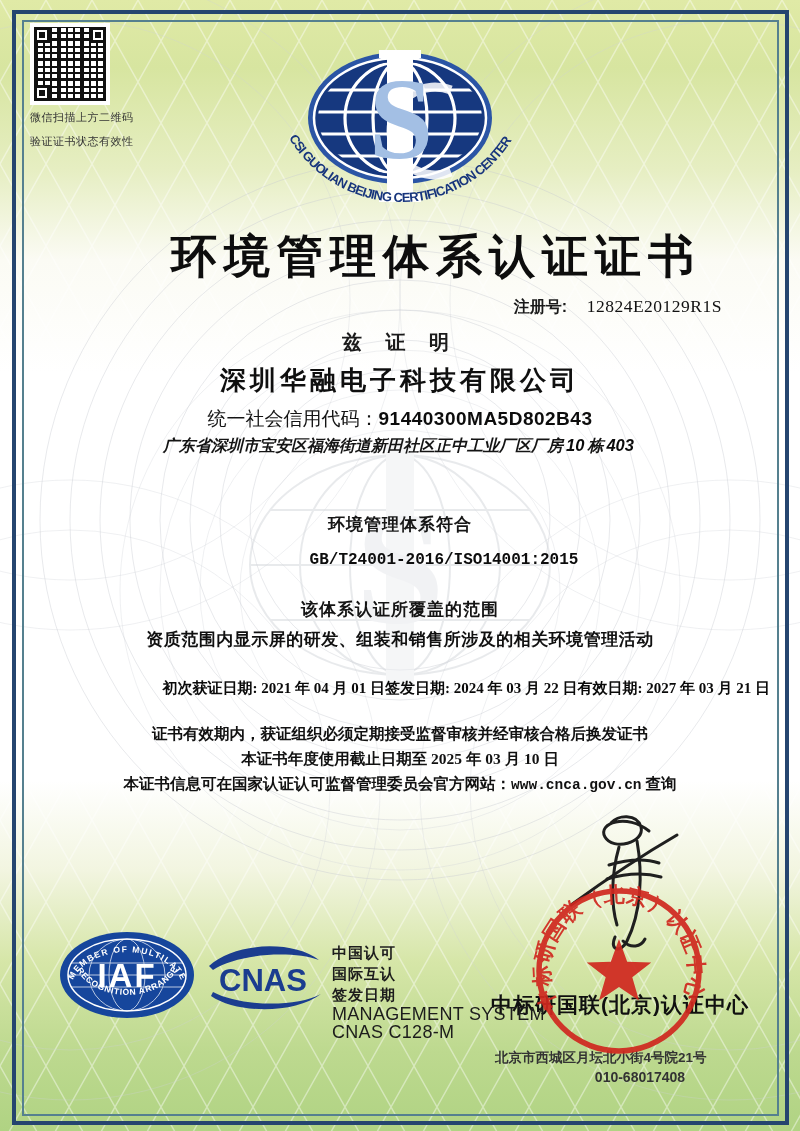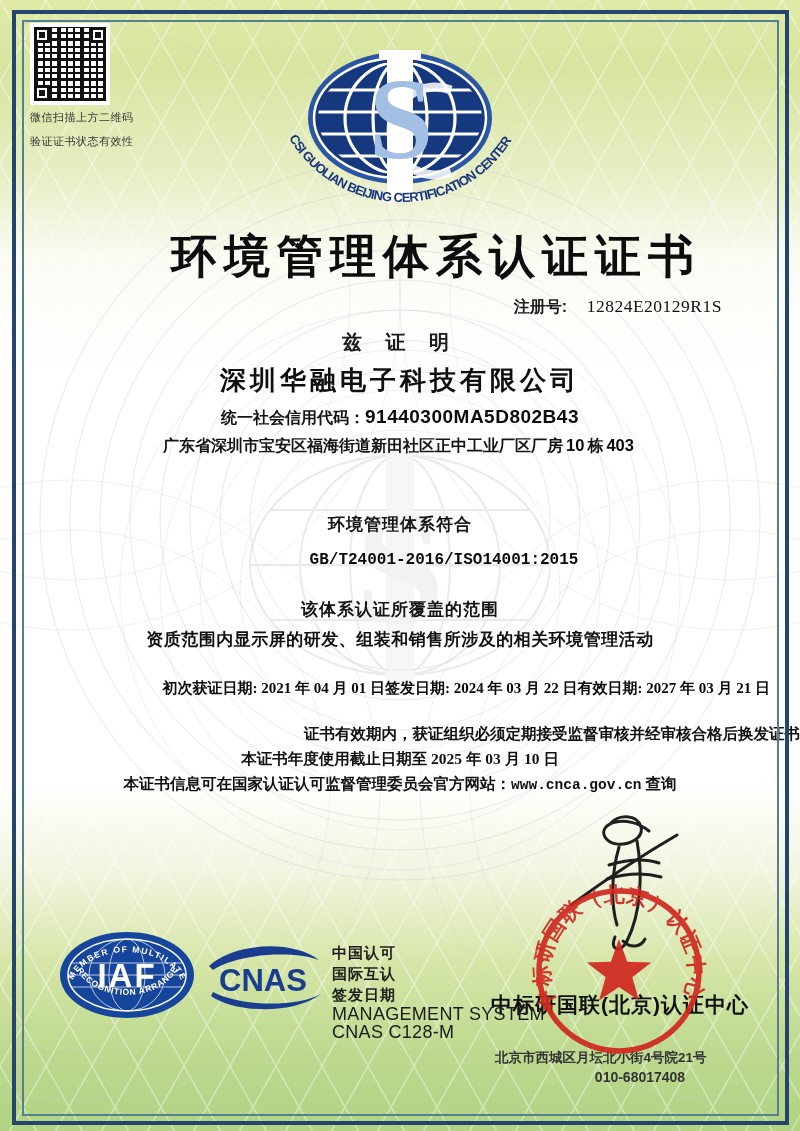--- a/index.html
+++ b/index.html
@@ -27,32 +27,32 @@
   
   .logo{left:281px;top:46px;z-index:2;}
   .title{top:226px;font-size:46px;font-weight:700;letter-spacing:7px;color:#0d0d0d;z-index:2;margin-left:36px;}
   .reg{right:78px;top:296px;white-space:nowrap;z-index:2;}
   .reg-label{font-size:16px;font-weight:700;color:#1a1a1a;}
   .reg-num{font-family:"Liberation Serif",serif;font-size:17.5px;color:#111;letter-spacing:.5px;margin-left:15px;}
   
   .certify{top:329px;font-size:20px;font-weight:600;letter-spacing:9px;color:#1a1a1a;z-index:2;}
   .company{top:363px;font-size:26px;font-weight:600;letter-spacing:4px;color:#0f0f0f;z-index:2;}
   .credit{top:406px;z-index:2;}
-  .credit-label{font-family:"Liberation Serif",serif;font-size:16px;font-weight:700;color:#141414;}
+  .credit-label{font-family:"Liberation Serif",serif;font-size:19px;font-weight:400;color:#141414;}
   .credit-code{font-size:19px;font-weight:700;color:#0c0c0c;letter-spacing:.5px;}
-  .addr{top:436px;font-family:"Liberation Serif",serif;font-size:16px;font-weight:600;color:#141414;z-index:2;}
+  .addr{top:436px;font-family:"Liberation Serif",serif;font-size:16px;font-weight:600;color:#141414;z-index:2;font-style:italic;}
   .addr b{font-family:"Liberation Sans",sans-serif;font-size:16.5px;margin:0 3px;color:#0b0b0b;}
   .conform{top:513px;font-size:17px;font-weight:600;color:#161616;z-index:2;letter-spacing:1px;}
   .standard{top:551px;font-family:"Liberation Mono",monospace;font-size:16px;font-weight:700;color:#0d0d0d;z-index:2;padding-left:44px;}
   .scope-h{top:598px;font-size:17px;font-weight:600;color:#141414;z-index:2;letter-spacing:1px;}
   .scope-t{top:628px;font-size:17px;font-weight:700;color:#101010;z-index:2;letter-spacing:.5px;}
   .dates{top:679px;left:30px;right:30px;display:flex;justify-content:flex-end;
     font-family:"Liberation Serif",serif;font-size:15px;font-weight:600;color:#0a0a0a;z-index:2;}
   .note{font-family:"Liberation Serif",serif;font-weight:600;color:#111;z-index:2;}
-  .n1{top:724px;font-size:15.5px;text-align:right;}
+  .n1{top:724px;font-size:15.5px;}
   .n2{top:749px;font-size:15.5px;}
   .n3{top:774px;font-size:15.5px;}
   .n3 .url{font-family:"Liberation Mono",monospace;font-size:14.5px;}
   
   .signature{left:553px;top:813px;z-index:3;}
   .stamp{left:524px;top:874px;z-index:4;opacity:.92;}
   .issuer-name{left:450px;width:340px;top:991px;text-align:center;font-size:21px;font-weight:600;letter-spacing:1px;color:#101010;z-index:2;}
   .iaf{left:57px;top:930px;z-index:2;}
   .cnas{left:201px;top:940px;z-index:2;}
   .cnas-block{left:332px;top:942px;z-index:2;color:#1c1c1c;}

